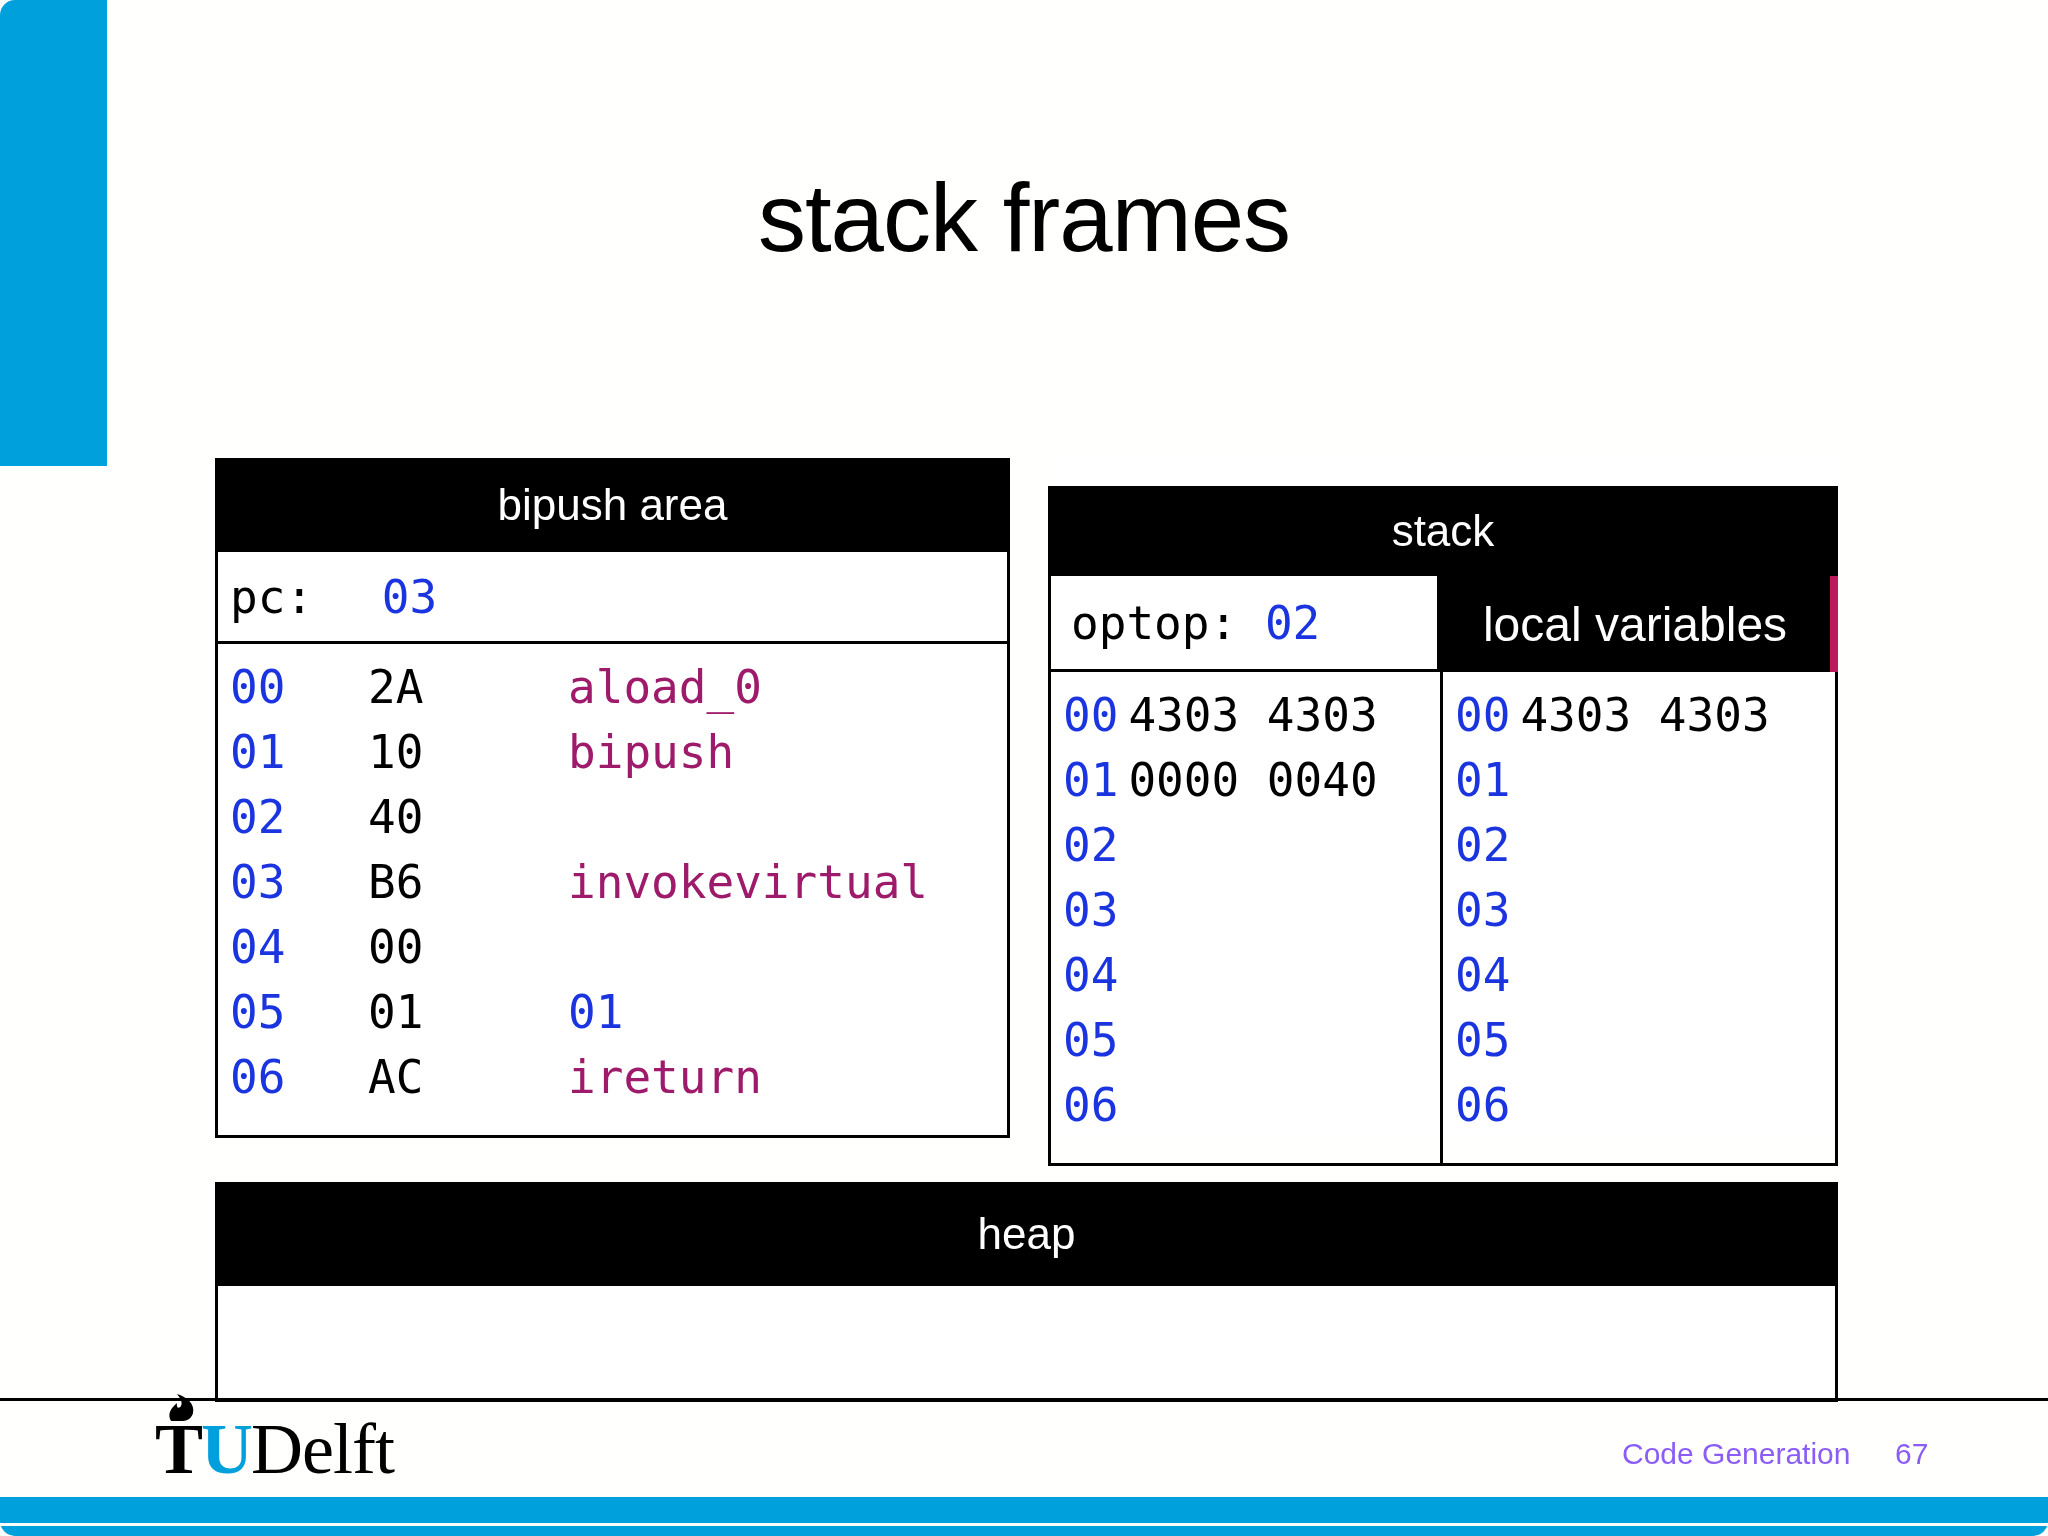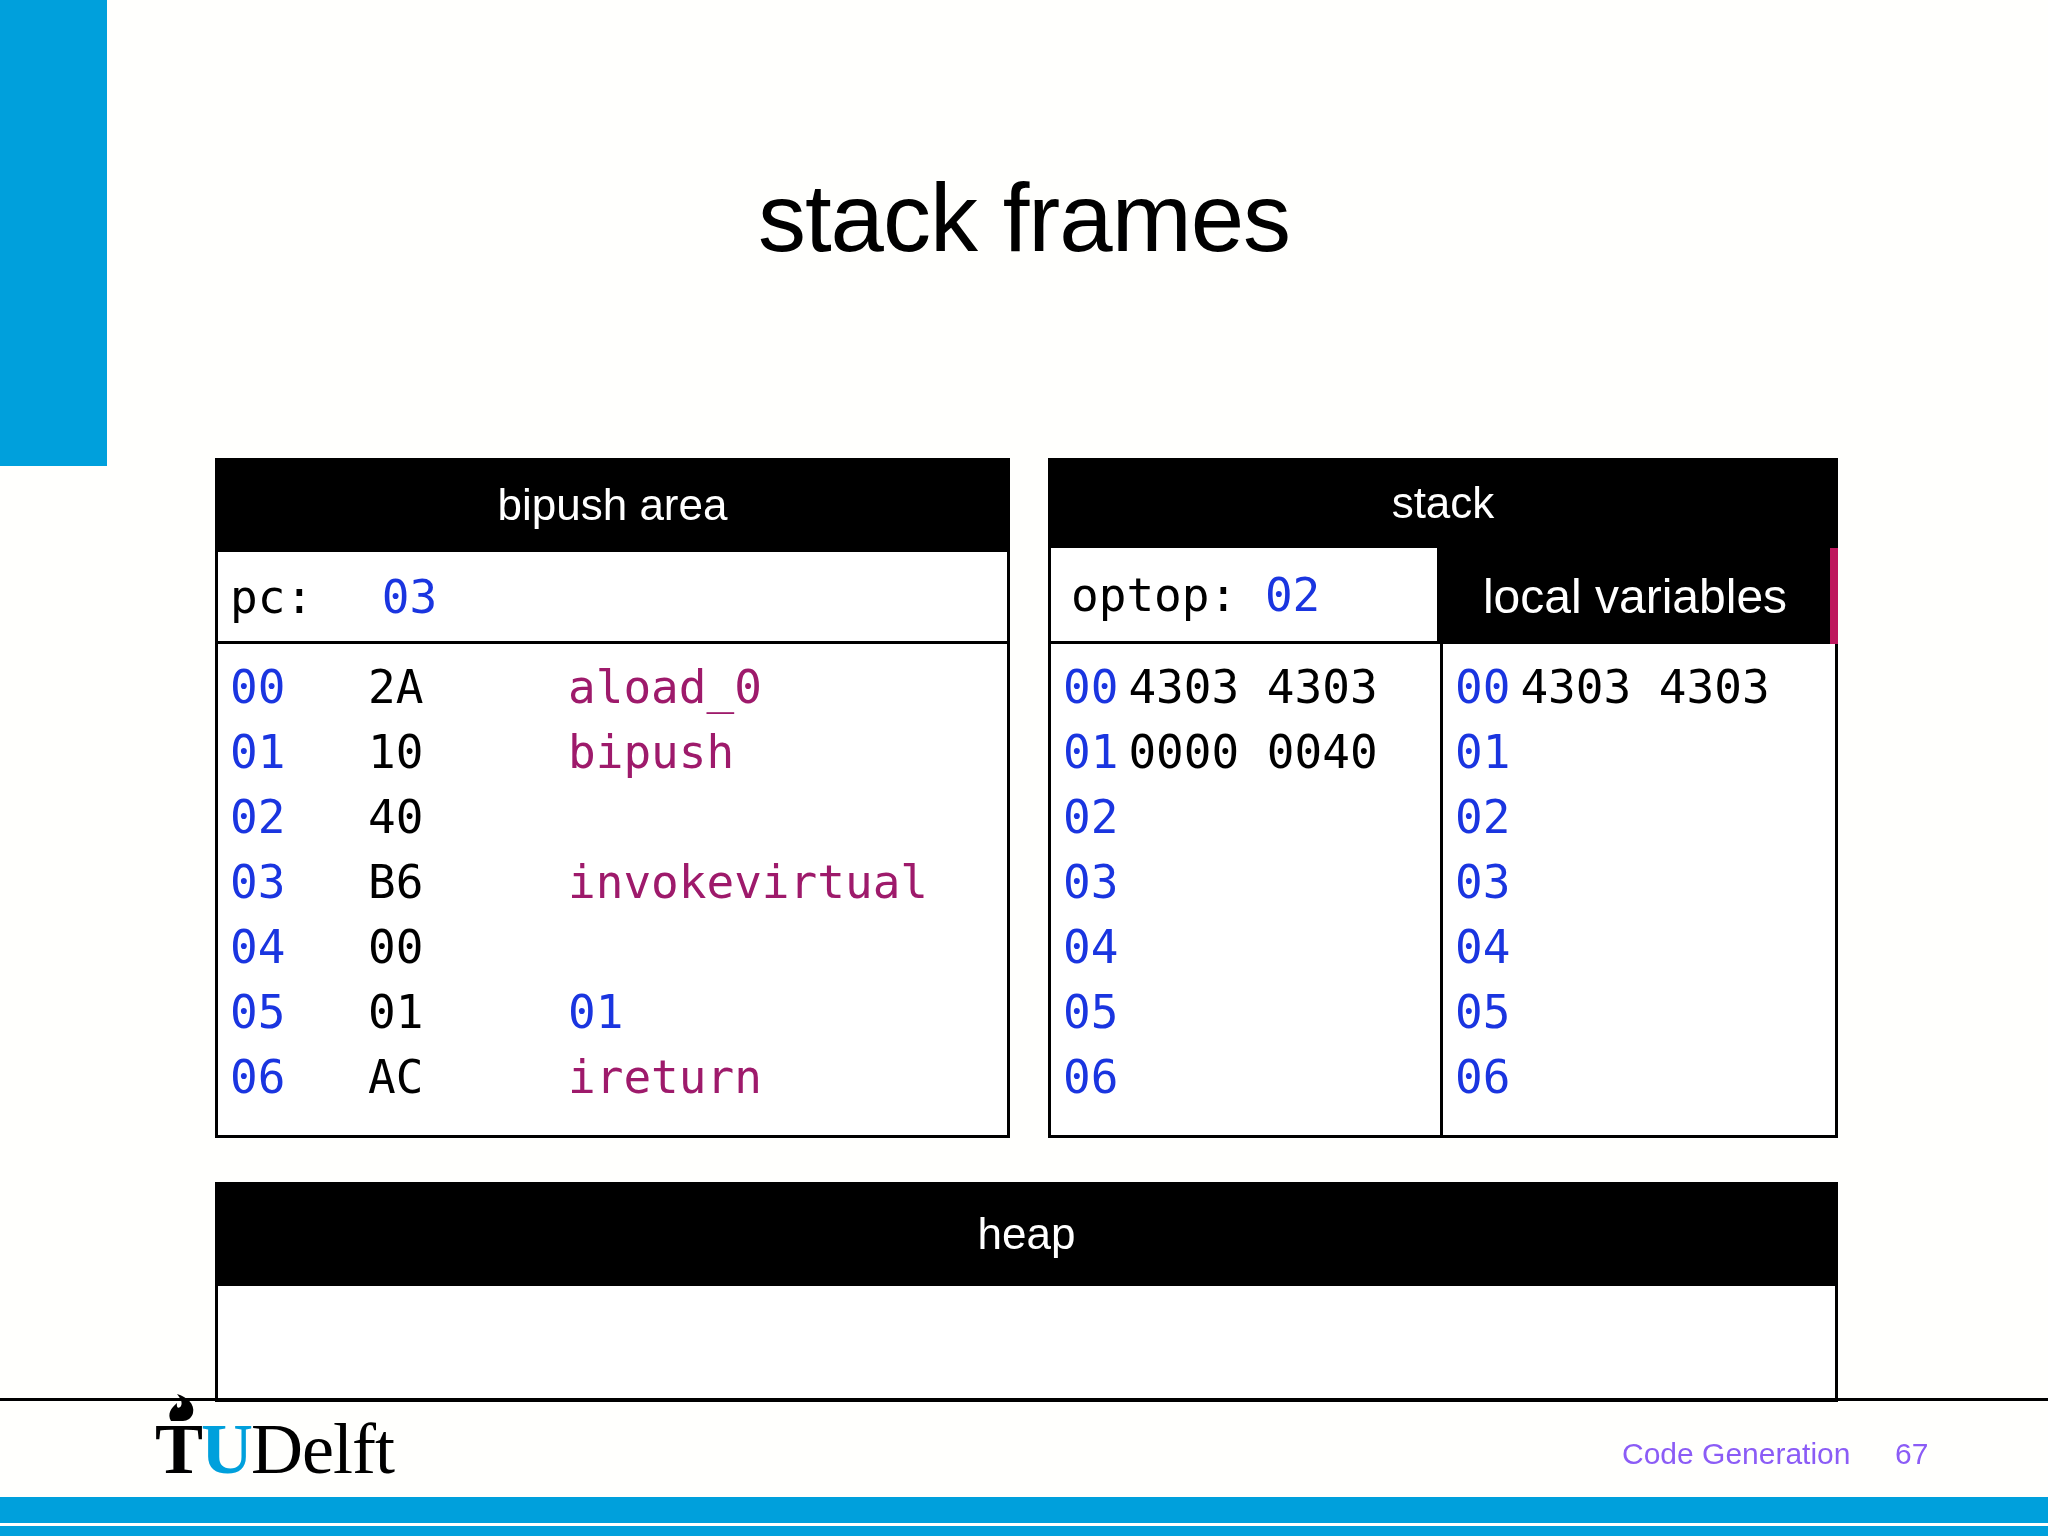--- a/index.html
+++ b/index.html
@@ -7,20 +7,21 @@
     padding: 0;
     background: #ffffff;
   }
   #slide {
     position: relative;
     width: 2048px;
     height: 1536px;
     background: #fffffd;
     overflow: hidden;
     font-family: "Liberation Sans", sans-serif;
+    border-radius: 15px;
   }
 
   
   .corner-bar {
     position: absolute;
     left: 0;
     top: 0;
     width: 107px;
     height: 466px;
     background: #00A0DC;
@@ -127,20 +128,21 @@
     top: 458px;
     width: 790px;
     height: 680px;
     border: none;
   }
   #stack-panel .panel-header {
     height: 90px;
     border-left: 3px solid #000;
     border-right: 3px solid #000;
     box-sizing: border-box;
+    margin-top: 28px;
   }
   .stack-subheader {
     display: flex;
     height: 96px;
     box-sizing: border-box;
   }
   .optop-cell {
     width: 392px;
     box-sizing: border-box;
     border-left: 3px solid #000;

